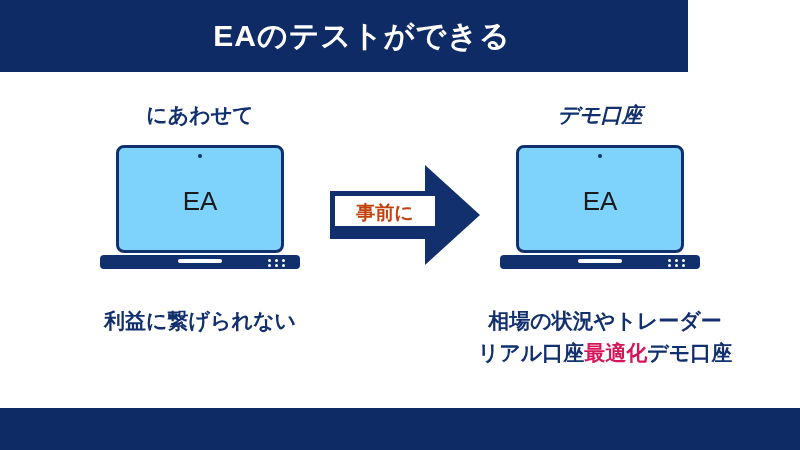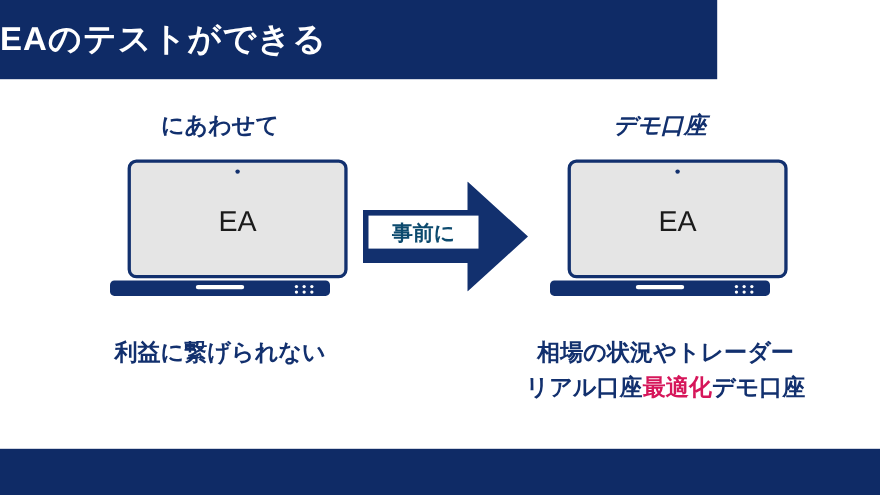--- a/index.html
+++ b/index.html
@@ -22,21 +22,22 @@
   
   .header-band {
     position: absolute;
     left: 0;
     top: 0;
     width: 652px;
     height: 72px;
     background: #0f2b66;
     display: flex;
     align-items: center;
-    justify-content: flex-start;
+    justify-content: center;
+    padding-left: 36px;
   }
   .header-title {
     color: #ffffff;
     font-size: 30px;
     font-weight: bold;
     letter-spacing: 1px;
     line-height: 1;
   }
   
   .footer-band {
@@ -66,26 +67,26 @@
     width: 200px;
     height: 130px;
   }
   .laptop.left  { left: 100px; top: 145px; }
   .laptop.right { left: 500px; top: 145px; }
 
   .laptop-screen {
     position: absolute;
     left: 16px;
     top: 0;
-    width: 200px;
+    width: 168px;
     height: 108px;
     border: 3px solid #12306e;
     border-radius: 8px;
     box-sizing: border-box;
-    background: #e5e5e5;
+    background: #7dd3fc;
     display: flex;
     align-items: center;
     justify-content: center;
   }
   .laptop-screen .cam {
     position: absolute;
     top: 6px;
     left: 50%;
     margin-left: -2px;
     width: 4px;
@@ -148,21 +149,21 @@
     top: 165px;
     width: 150px;
     height: 100px;
   }
   .arrow-label {
     position: absolute;
     left: 335px;
     top: 203px;
     width: 100px;
     text-align: center;
-    color: #0c4a6e;
+    color: #c2410c;
     font-size: 19px;
     font-weight: bold;
     line-height: 1;
     z-index: 3;
   }
   .arrow-label-bg {
     position: absolute;
     left: 335px;
     top: 196px;
     width: 100px;

